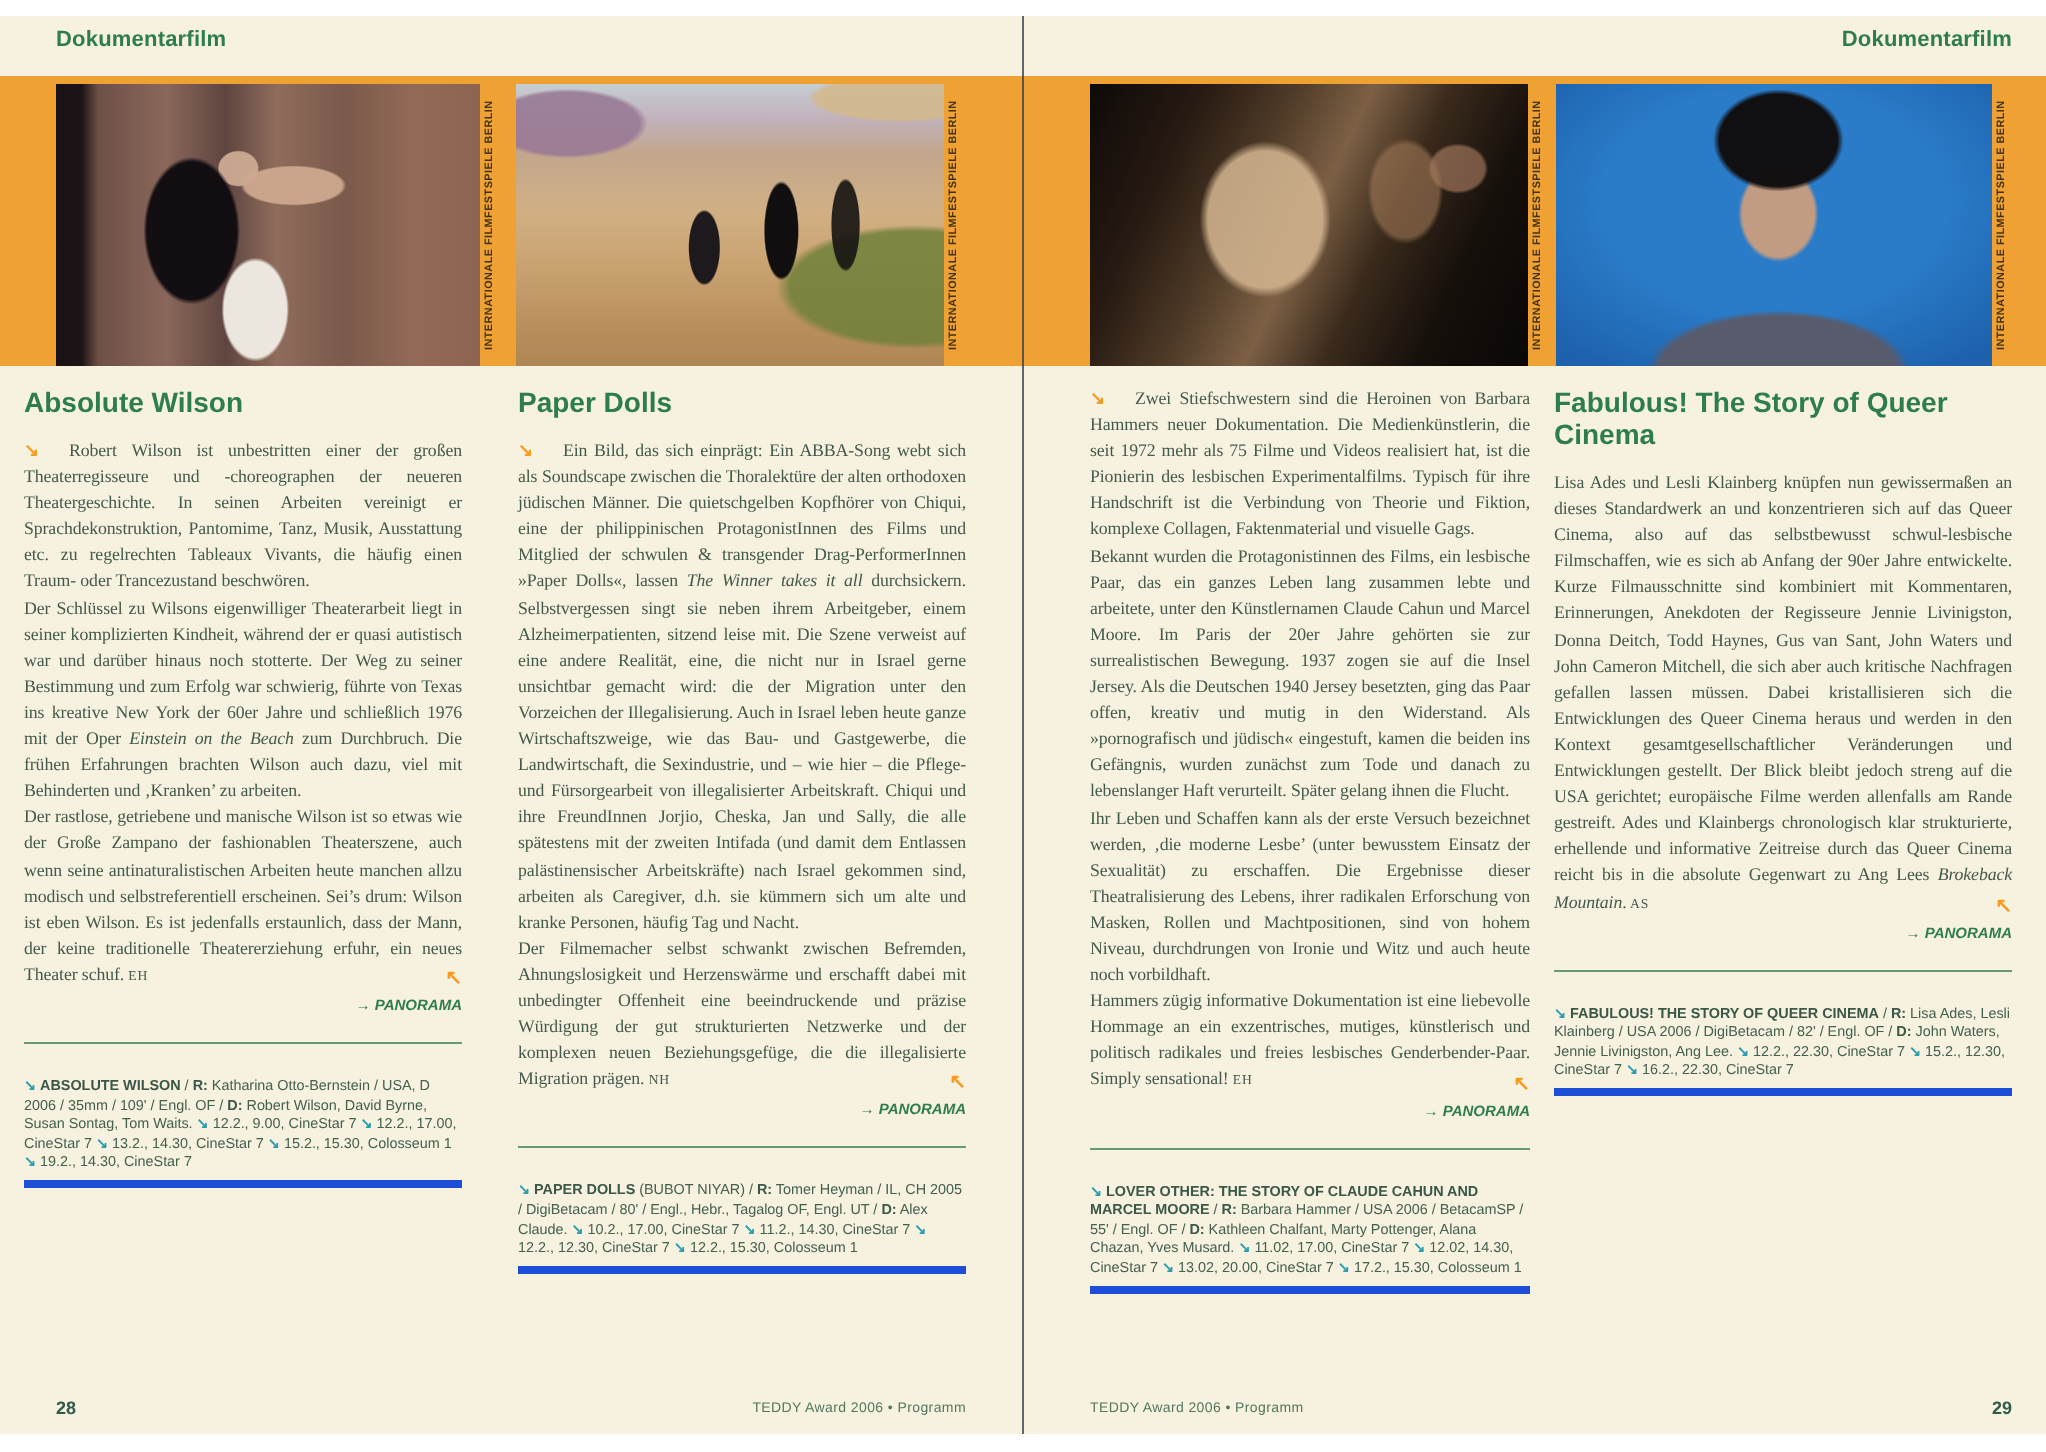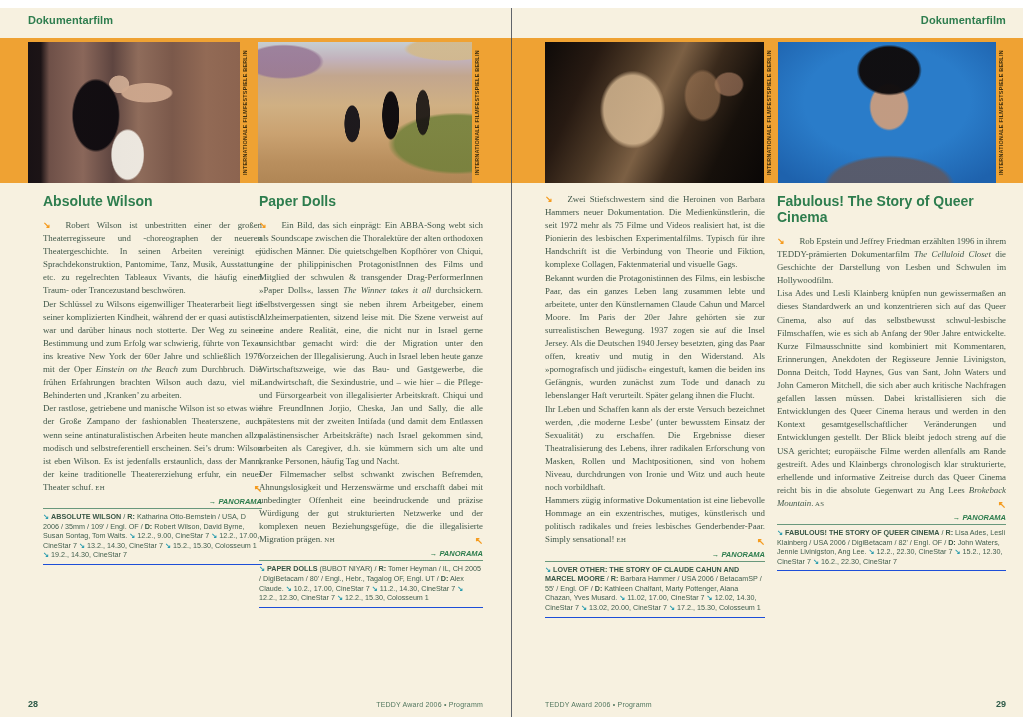--- a/index.html
+++ b/index.html
@@ -41,22 +41,22 @@
          font-size:5.4px;font-weight:700;color:#42310f;letter-spacing:.25px;white-space:nowrap;
          text-align:center;overflow:hidden;}
   .col{position:absolute;top:185px;}
   .film-title{font-size:14px;line-height:16px;margin:0 0 10px 0;color:#2e7d4e;font-weight:700;}
   .body p{margin:0;text-align:justify;font-size:8.9px;line-height:13.1px;letter-spacing:-0.05px;
           color:#42594b;font-family:Liberation Serif, serif;}
   .pmark{color:#f59b1e;font-weight:700;padding-right:15px;font-size:9px;}
   .author{font-size:6.8px;letter-spacing:.4px;color:#42594b;}
   .endmark{position:absolute;right:0;bottom:0;color:#f59b1e;font-weight:700;font-size:10px;line-height:10px;}
   .panorama{margin-top:3px;text-align:right;color:#2e7d4e;font-weight:700;font-style:italic;font-size:7.5px;}
-  .credits{margin-top:2px;border-top:1px solid #69987c;border-bottom:1px solid #1d4ed8;
-           padding:3px 0 4px 0;font-size:7.2px;line-height:9.6px;color:#44604f;}
+  .credits{margin-top:14px;border-top:1px solid #69987c;border-bottom:4px solid #1d4ed8;
+           padding:16px 0 4px 0;font-size:7.2px;line-height:9.6px;color:#44604f;}
   .credits .cb{font-weight:700;color:#3a5747;}
   .credits .ca{color:#2a9cae;font-weight:700;}
   .pageno{position:absolute;bottom:8px;font-weight:700;font-size:9px;color:#2f5b49;}
   .pn-l{left:28px;} .pn-r{right:17px;margin-top:20px;}
   .flabel{position:absolute;bottom:9px;font-size:7px;color:#53775f;letter-spacing:.2px;}
   .fl-l{left:28px;width:455px;text-align:right;}
   .fl-r{left:545px;}
 </style>
 </head>
 <body>
@@ -79,21 +79,21 @@
     <div class="vstrip vs3">
       <div class="vtext">INTERNATIONALE FILMFESTSPIELE BERLIN</div>
     </div>
     <div class="photo photo-fb"></div>
     <div class="vstrip vs4">
       <div class="vtext">INTERNATIONALE FILMFESTSPIELE BERLIN</div>
     </div>
   </div>
 
   <div id="columns">
-      <section class="col" style="left: 43px; width: 219px; position: absolute;">
+      <section class="col" style="left: 12px; width: 219px; position: absolute;">
     <h2 class="film-title">
           <div>Absolute Wilson</div>
         </h2>
     <div class="body">
           <p><span class="pmark">↘</span><span>Robert Wilson ist unbestritten einer der großen Theaterregisseure und -choreographen der neueren Theatergeschichte. In seinen Arbeiten vereinigt er Sprachdekonstruktion, Pantomime, Tanz, Musik, Ausstattung etc. zu regelrechten Tableaux Vivants, die häufig einen Traum- oder Trancezustand beschwören.</span></p>
           <p><span>Der Schlüssel zu Wilsons eigenwilliger Theaterarbeit liegt in seiner komplizierten Kindheit, während der er quasi autistisch war und darüber hinaus noch stotterte. Der Weg zu seiner Bestimmung und zum Erfolg war schwierig, führte von Texas ins kreative New York der 60er Jahre und schließlich 1976 mit der Oper </span><span style="font-style: italic;">Einstein on the Beach</span><span> zum Durchbruch. Die frühen Erfahrungen brachten Wilson auch dazu, viel mit Behinderten und ‚Kranken’ zu arbeiten.</span></p>
           <p style="position: relative;"><span>Der rastlose, getriebene und manische Wilson ist so etwas wie der Große Zampano der fashionablen Theaterszene, auch wenn seine antinaturalistischen Arbeiten heute manchen allzu modisch und selbstreferentiell erscheinen. Sei’s drum: Wilson ist eben Wilson. Es ist jedenfalls erstaunlich, dass der Mann, der keine traditionelle Theatererziehung erfuhr, ein neues Theater schuf.</span><span class="author"> EH</span><span class="endmark">↖</span></p>
         </div>
     <div class="panorama"><span class="pan-arrow">→</span><span class="pan-label"> PANORAMA</span></div>
     <div class="credits"><span class="ca">↘</span> <span class="cb">ABSOLUTE WILSON</span><span> / </span><span class="cb">R:</span><span> Katharina Otto-Bernstein / USA, D 2006 / 35mm / 109' / Engl. OF / </span><span class="cb">D:</span><span> Robert Wilson, David Byrne, Susan Sontag, Tom Waits.</span> <span class="ca">↘</span> 12.2., 9.00, CineStar 7 <span class="ca">↘</span> 12.2., 17.00, CineStar 7 <span class="ca">↘</span> 13.2., 14.30, CineStar 7 <span class="ca">↘</span> 15.2., 15.30, Colosseum 1 <span class="ca">↘</span> 19.2., 14.30, CineStar 7</div>
@@ -117,21 +117,20 @@
           <p style="position: relative;"><span>Hammers zügig informative Dokumentation ist eine liebevolle Hommage an ein exzentrisches, mutiges, künstlerisch und politisch radikales und freies lesbisches Genderbender-Paar. Simply sensational!</span><span class="author"> EH</span><span class="endmark">↖</span></p>
         </div>
     <div class="panorama"><span class="pan-arrow">→</span><span class="pan-label"> PANORAMA</span></div>
     <div class="credits"><span class="ca">↘</span> <span class="cb">LOVER OTHER: THE STORY OF CLAUDE CAHUN AND MARCEL MOORE</span><span> / </span><span class="cb">R:</span><span> Barbara Hammer / USA 2006 / BetacamSP / 55' / Engl. OF / </span><span class="cb">D:</span><span> Kathleen Chalfant, Marty Pottenger, Alana Chazan, Yves Musard.</span> <span class="ca">↘</span> 11.02, 17.00, CineStar 7 <span class="ca">↘</span> 12.02, 14.30, CineStar 7 <span class="ca">↘</span> 13.02, 20.00, CineStar 7 <span class="ca">↘</span> 17.2., 15.30, Colosseum 1</div>
   </section>
       <section class="col" style="left: 777px; width: 229px; position: absolute;">
     <h2 class="film-title">
           <div>Fabulous! The Story of Queer Cinema</div>
         </h2>
     <div class="body">
-          <p><span class="pmark">↘</span><span>Rob Epstein und Jeffrey Friedman erzählten 1996 in ihrem TEDDY-prämierten Dokumentarfilm </span><span style="font-style: italic;">The Celluloid Closet</span><span> die Geschichte der Darstellung von Lesben und Schwulen im Hollywoodfilm.</span></p>
           <p style="position: relative;"><span>Lisa Ades und Lesli Klainberg knüpfen nun gewissermaßen an dieses Standardwerk an und konzentrieren sich auf das Queer Cinema, also auf das selbstbewusst schwul-lesbische Filmschaffen, wie es sich ab Anfang der 90er Jahre entwickelte. Kurze Filmausschnitte sind kombiniert mit Kommentaren, Erinnerungen, Anekdoten der Regisseure Jennie Livinigston, Donna Deitch, Todd Haynes, Gus van Sant, John Waters und John Cameron Mitchell, die sich aber auch kritische Nachfragen gefallen lassen müssen. Dabei kristallisieren sich die Entwicklungen des Queer Cinema heraus und werden in den Kontext gesamtgesellschaftlicher Veränderungen und Entwicklungen gestellt. Der Blick bleibt jedoch streng auf die USA gerichtet; europäische Filme werden allenfalls am Rande gestreift. Ades und Klainbergs chronologisch klar strukturierte, erhellende und informative Zeitreise durch das Queer Cinema reicht bis in die absolute Gegenwart zu Ang Lees </span><span style="font-style: italic;">Brokeback Mountain</span><span>.</span><span class="author"> AS</span><span class="endmark">↖</span></p>
         </div>
     <div class="panorama"><span class="pan-arrow">→</span><span class="pan-label"> PANORAMA</span></div>
     <div class="credits"><span class="ca">↘</span> <span class="cb">FABULOUS! THE STORY OF QUEER CINEMA</span><span> / </span><span class="cb">R:</span><span> Lisa Ades, Lesli Klainberg / USA 2006 / DigiBetacam / 82' / Engl. OF / </span><span class="cb">D:</span><span> John Waters, Jennie Livinigston, Ang Lee.</span> <span class="ca">↘</span> 12.2., 22.30, CineStar 7 <span class="ca">↘</span> 15.2., 12.30, CineStar 7 <span class="ca">↘</span> 16.2., 22.30, CineStar 7</div>
   </section>
     </div>
 
   <div class="pageno pn-l">28</div>
   <div class="flabel fl-l">TEDDY Award 2006 • Programm</div>
   <div class="flabel fl-r">TEDDY Award 2006 • Programm</div>

